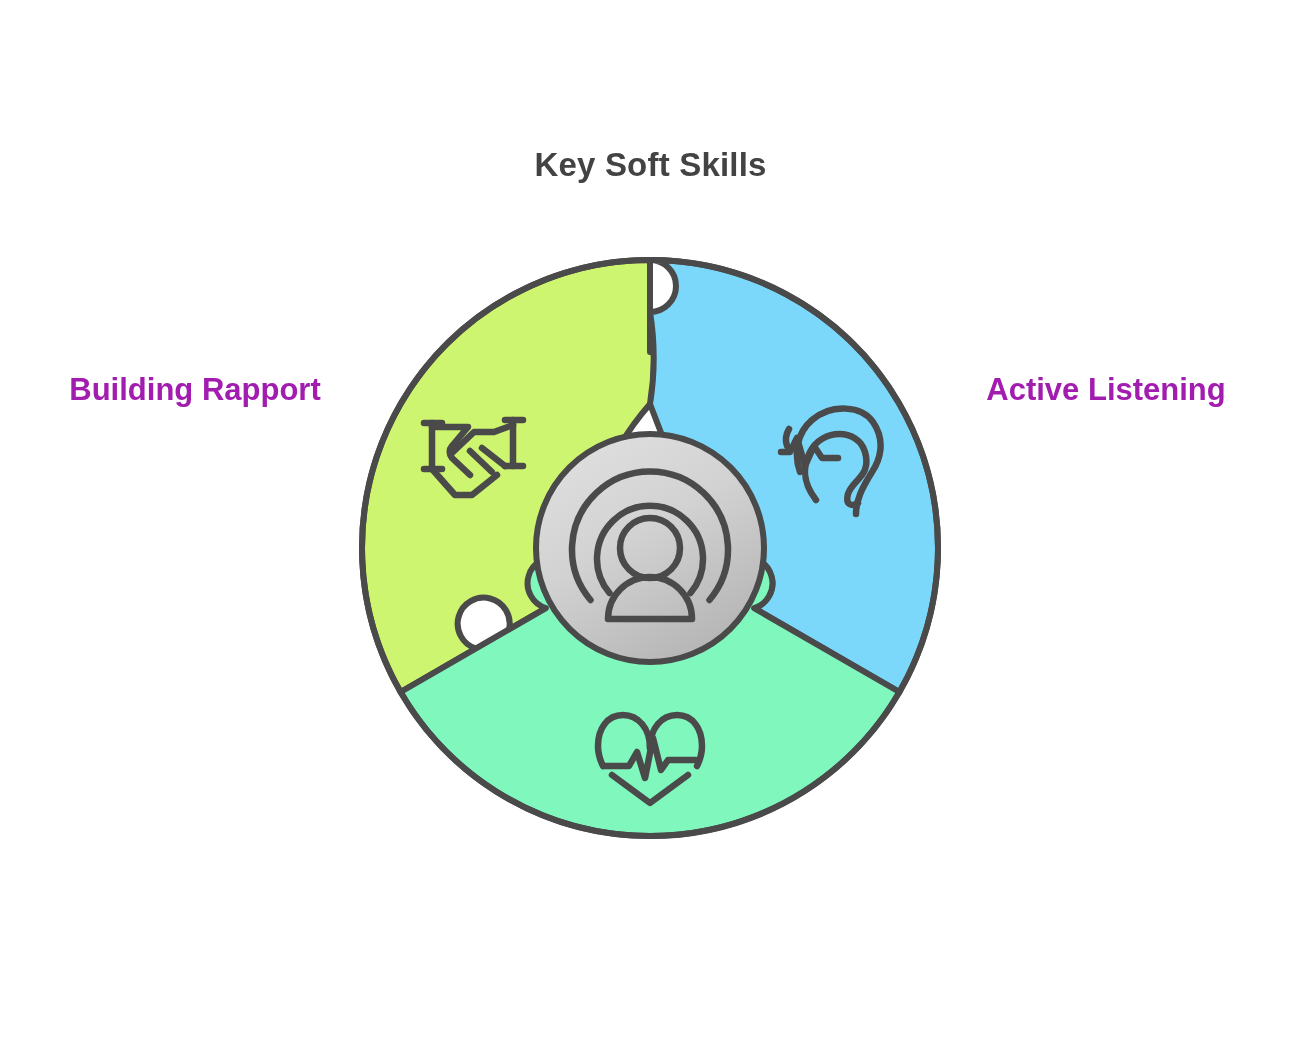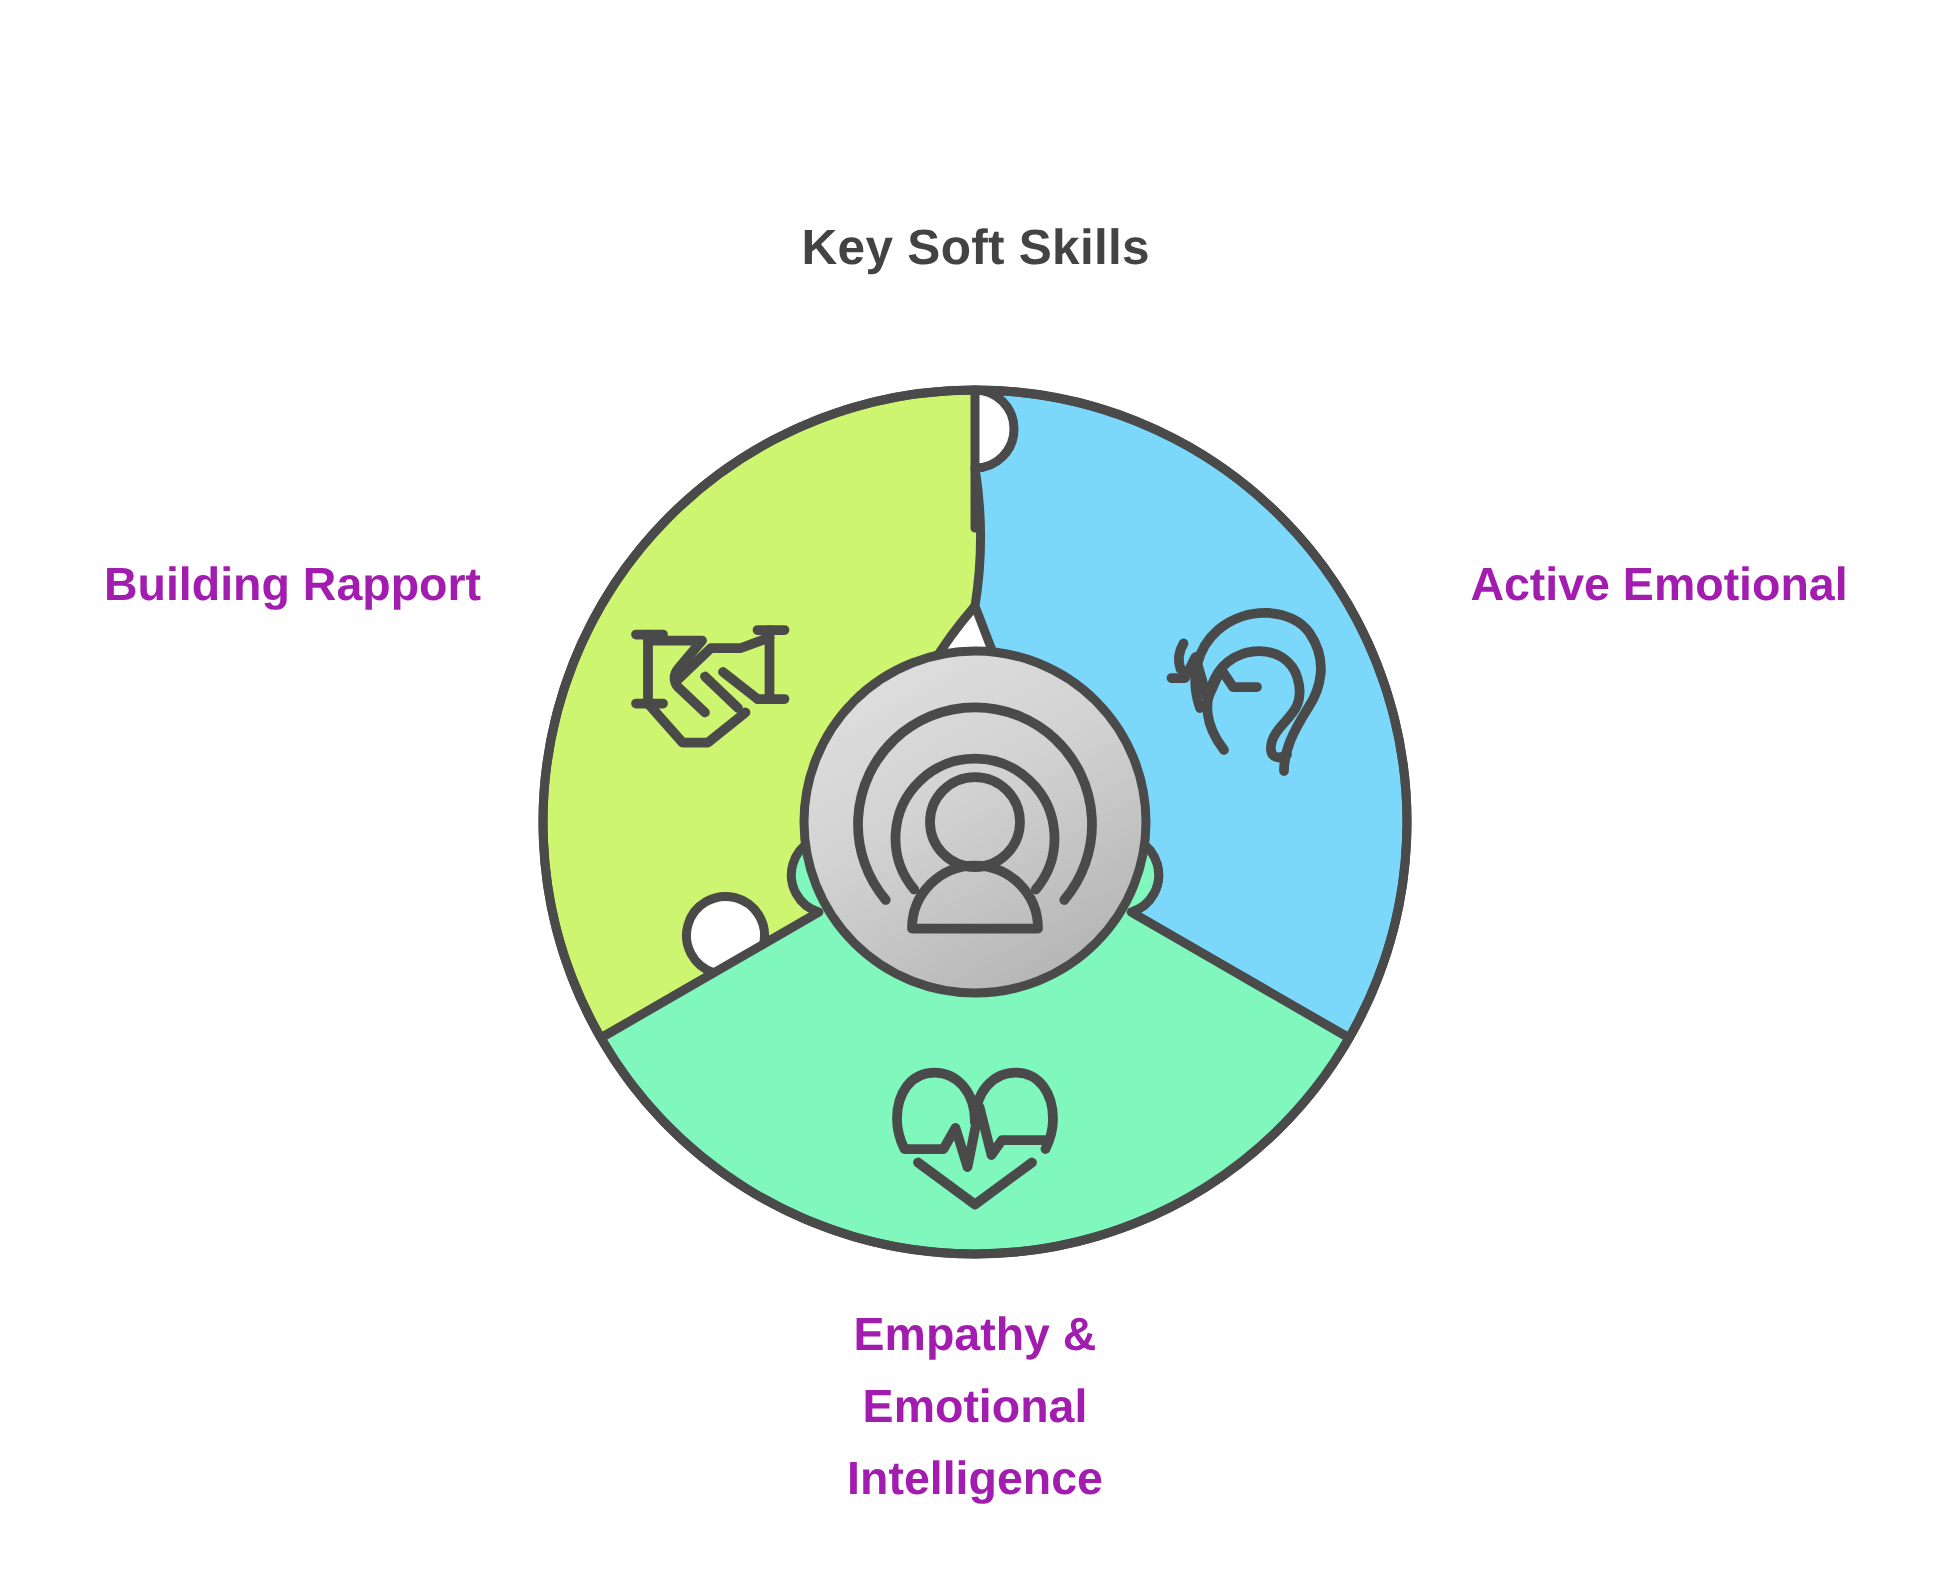--- a/index.html
+++ b/index.html
@@ -157,19 +157,16 @@
     <g fill="none" stroke="#4a4a4a" stroke-width="6.5" stroke-linecap="round" stroke-linejoin="round">
       <path d="M650,700 C650,680 638,667 623,667 C607,667 598,681 598,698 C598,705 600,712 603,718"></path>
       <path d="M650,700 C650,680 662,667 677,667 C693,667 702,681 702,698 C702,705 700,712 697,718"></path>
       <path d="M612,727 L650,755 L688,727"></path>
       <path d="M604,718 L629,718 L637,704 L645,730 L653,690 L661,722 L668,712 L696,712"></path>
     </g>
   </svg>
 
   <div class="seg-label label-left">Building Rapport</div>
 
-  <div class="seg-label label-right">Active Emotional</div>
+  <div class="seg-label label-right">Active Listening</div>
 
-  <div class="seg-label label-bottom">Empathy &amp;
-Emotional
-Intelligence</div>
 
 </div>
 
 </body></html>

